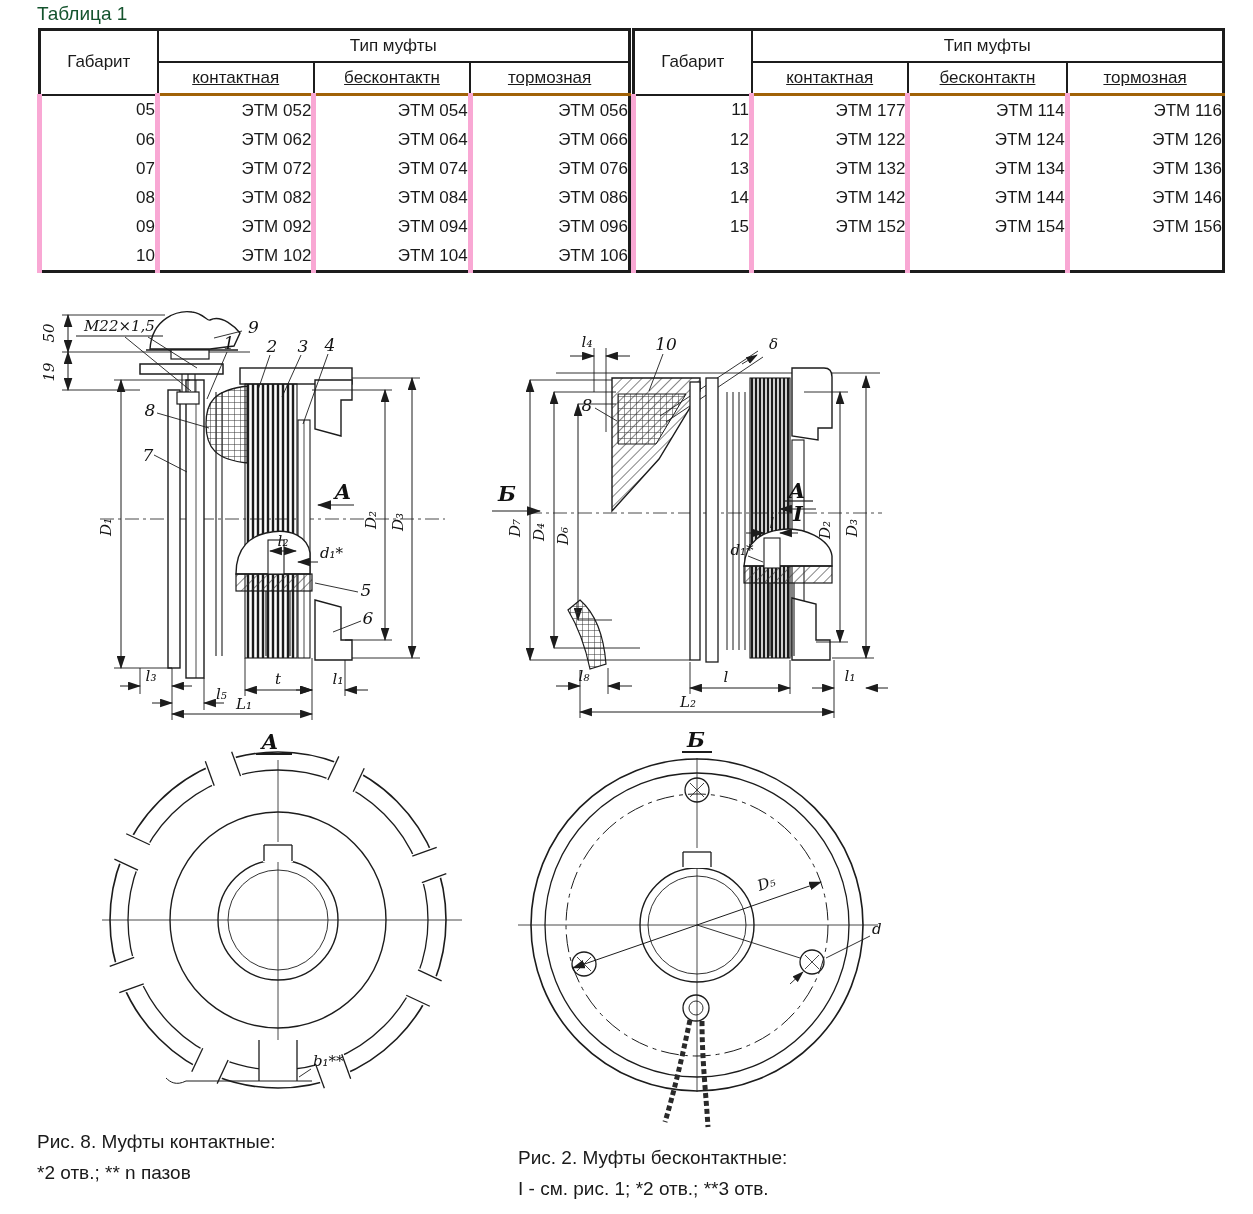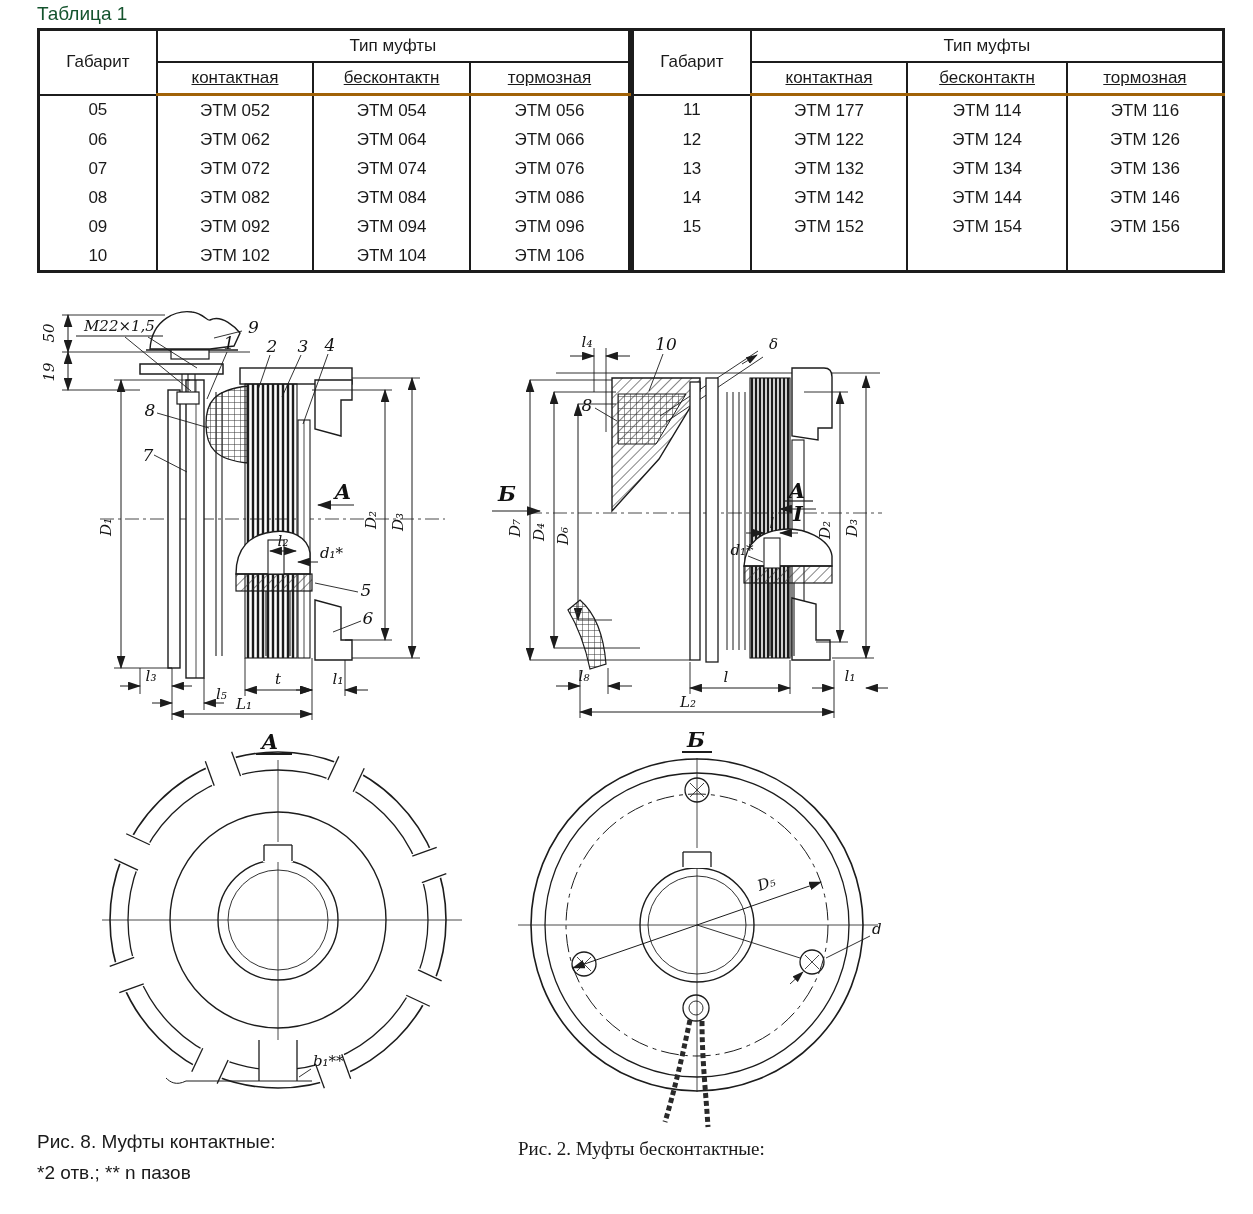--- a/index.html
+++ b/index.html
@@ -4,29 +4,29 @@
 <style>
   html,body{margin:0;padding:0;background:#fff;}
   .page{position:relative;width:1253px;height:1214px;background:#fff;color:#111;
         font-family:"Liberation Sans",sans-serif;overflow:hidden;}
   .table-title{position:absolute;left:37px;top:3px;font-size:19px;color:#14532d;}
   .tables{position:absolute;left:37px;top:28px;width:1188px;display:flex;}
   table.t{border-collapse:collapse;table-layout:fixed;width:50%;border:3px solid #1c1c1c;padding-left:44px;}
   table.t th,table.t td{font-size:17px;color:#1a1a1a;text-align:center;padding:0;}
   table.t th{border:2px solid #1c1c1c;font-weight:normal;height:30px;}
   table.t thead tr:last-child th{border-bottom:3px solid #a16207;text-decoration:underline;}
-  table.t td{border-left:2px solid #f9a8d4;border-right:2px solid #1c1c1c;height:29px;}
+  table.t td{border-left:5px solid #f9a8d4;border-right:2px solid #1c1c1c;height:29px;text-align:right;}
   .drawing{position:absolute;left:0;top:295px;width:1253px;height:835px;}
   .lb{fill:#111;stroke:none;font:italic 15px "DejaVu Serif",serif;}
   .lb-big{fill:#111;stroke:none;font:bold italic 21px "DejaVu Serif",serif;}
   .lb-num{fill:#111;stroke:none;font:italic 17px "DejaVu Serif",serif;}
   .wf{fill:#fff;}
   .captions{position:absolute;left:0;top:1126px;width:1253px;font-size:19px;color:#1a1a1a;line-height:31px;}
   .cap1{position:absolute;left:37px;top:0;}
-  .cap2{position:absolute;left:518px;top:7px;font-family:Liberation Serif, serif;}
+  .cap2{position:absolute;left:518px;top:16px;}
 </style>
 </head>
 <body>
 
 <div class="page">
 
   <div class="table-title">Таблица 1</div>
 
   <div class="tables">
     <table class="t">
@@ -482,16 +482,17 @@
     </g>
   </svg>
 
   <div class="captions">
     <div class="cap1">
       <div>Рис. 8. Муфты контактные:</div>
       <div>*2 отв.; ** n пазов</div>
     </div>
     <div class="cap2">
       <div>Рис. 2. Муфты бесконтактные:</div>
+      <div>I - см. рис. 1; *2 отв.; **3 отв.</div>
     </div>
   </div>
 
 </div>
 
 </body></html>

